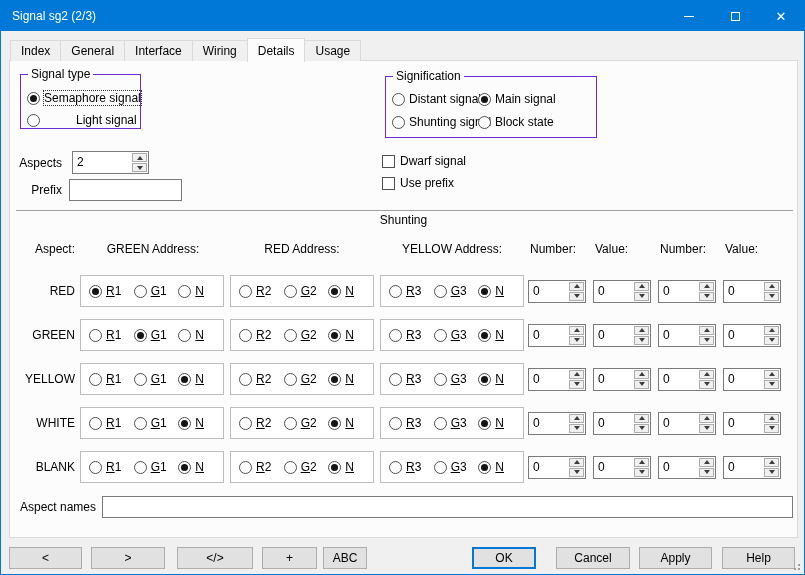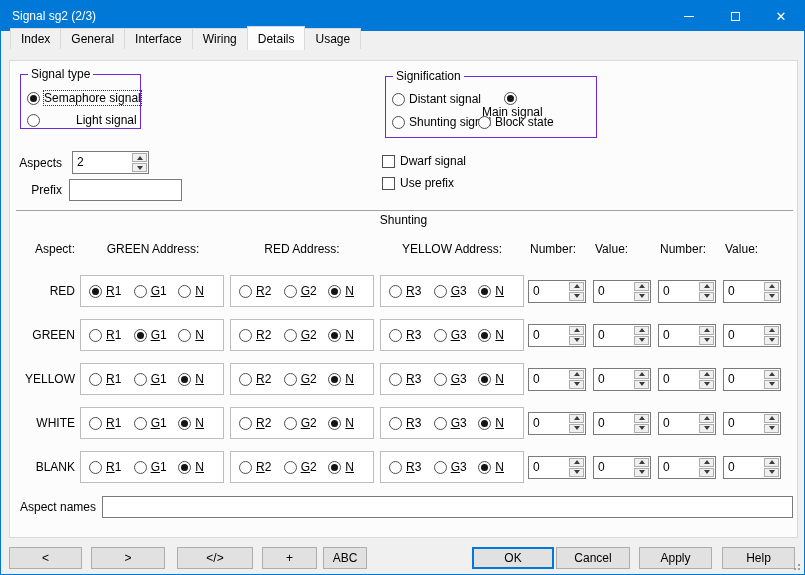--- a/index.html
+++ b/index.html
@@ -16,21 +16,21 @@
     position:absolute; top:0; left:0; right:0; height:30px;
     background:#0078d7; display:flex; align-items:center; color:#fff;
   }
   .titlebar .title { margin-left:11px; font-size:12px; }
   .winbtns { margin-left:auto; display:flex; height:100%; }
   .winbtn { width:46px; height:100%; display:flex; align-items:center; justify-content:center; cursor:default; }
   .glyph-min { width:10px; height:1px; background:#fff; display:block; }
   .glyph-max { width:9px; height:9px; border:1px solid #fff; display:block; }
   .glyph-close { color:#fff; font-size:13px; line-height:13px; }
   
-  .tabbar { position:absolute; top:24px; left:9px; height:24px; display:flex; align-items:flex-end; z-index:5; }
+  .tabbar { position:absolute; top:36px; left:9px; height:24px; display:flex; align-items:flex-end; z-index:5; }
   .tab {
     height:21px; padding:3px 10px 0; background:#f0f0f0;
     border:1px solid #d9d9d9; border-bottom:0; white-space:nowrap;
   }
   .tab + .tab { margin-left:-1px; }
   .tab.active {
     height:24px; padding-top:5px; background:#fcfcfc; margin-bottom:-1px;
     position:relative; z-index:6;
   }
   
@@ -51,21 +51,21 @@
     content:''; position:absolute; left:2px; top:2px; width:7px; height:7px;
     border-radius:50%; background:#141414;
   }
   .rtext { margin-left:4px; white-space:nowrap; }
   .focusring { outline:1px dotted #333; }
   .gb-signaltype .radio { position:absolute; left:6px; }
   .gb-signaltype .radio.r1 { top:16px; }
   .gb-signaltype .radio.r2 { top:38px;gap:32px; }
   .gb-signification .radio { position:absolute; }
   .gb-signification .radio.c1r1 { left:6px; top:15px; }
-  .gb-signification .radio.c2r1 { left:92px; top:15px;flex-direction:column; }
+  .gb-signification .radio.c2r1 { left:92px; top:15px; }
   .gb-signification .radio.c1r2 { left:6px; top:38px; }
   .gb-signification .radio.c2r2 { left:92px; top:38px; }
   .flabel { position:absolute; left:4px; width:48px; text-align:right; line-height:14px; }
   .lbl-aspects { top:95px; }
   .lbl-prefix { top:122px; }
   
   .spin {
     display:flex; background:#fff; border:1px solid #7a7a7a; height:23px; width:58px;
   }
   .spin-val { flex:1; padding-left:4px; line-height:21px; overflow:hidden; }
@@ -117,21 +117,21 @@
     position:absolute; top:546px; height:22px; background:#e1e1e1;
     border:1px solid #adadad; display:flex; align-items:center; justify-content:center;
     font-size:12px; cursor:default; white-space:nowrap;
   }
   .btn.default { border:2px solid #0078d7; }
   .b-prev { left:8px;   width:73px; }
   .b-next { left:90px;  width:74px; }
   .b-code { left:176px; width:76px; }
   .b-plus { left:261px; width:55px; }
   .b-abc  { left:322px; width:44px; }
-  .b-ok     { left:471px; width:82px; }
+  .b-ok     { left:471px; width:64px; }
   .b-cancel { left:555px; width:74px; }
   .b-apply  { left:638px; width:73px; }
   .b-help   { left:721px; width:73px; }
   .grip { position:absolute; right:4px; bottom:4px; width:10px; height:10px; }
   .grip i {
     position:absolute; width:2px; height:2px; background:#9d9d9d;
   }
   .grip i.d1 { right:0; bottom:0; } .grip i.d2 { right:4px; bottom:0; } .grip i.d3 { right:0; bottom:4px; }
 </style>
 </head>

